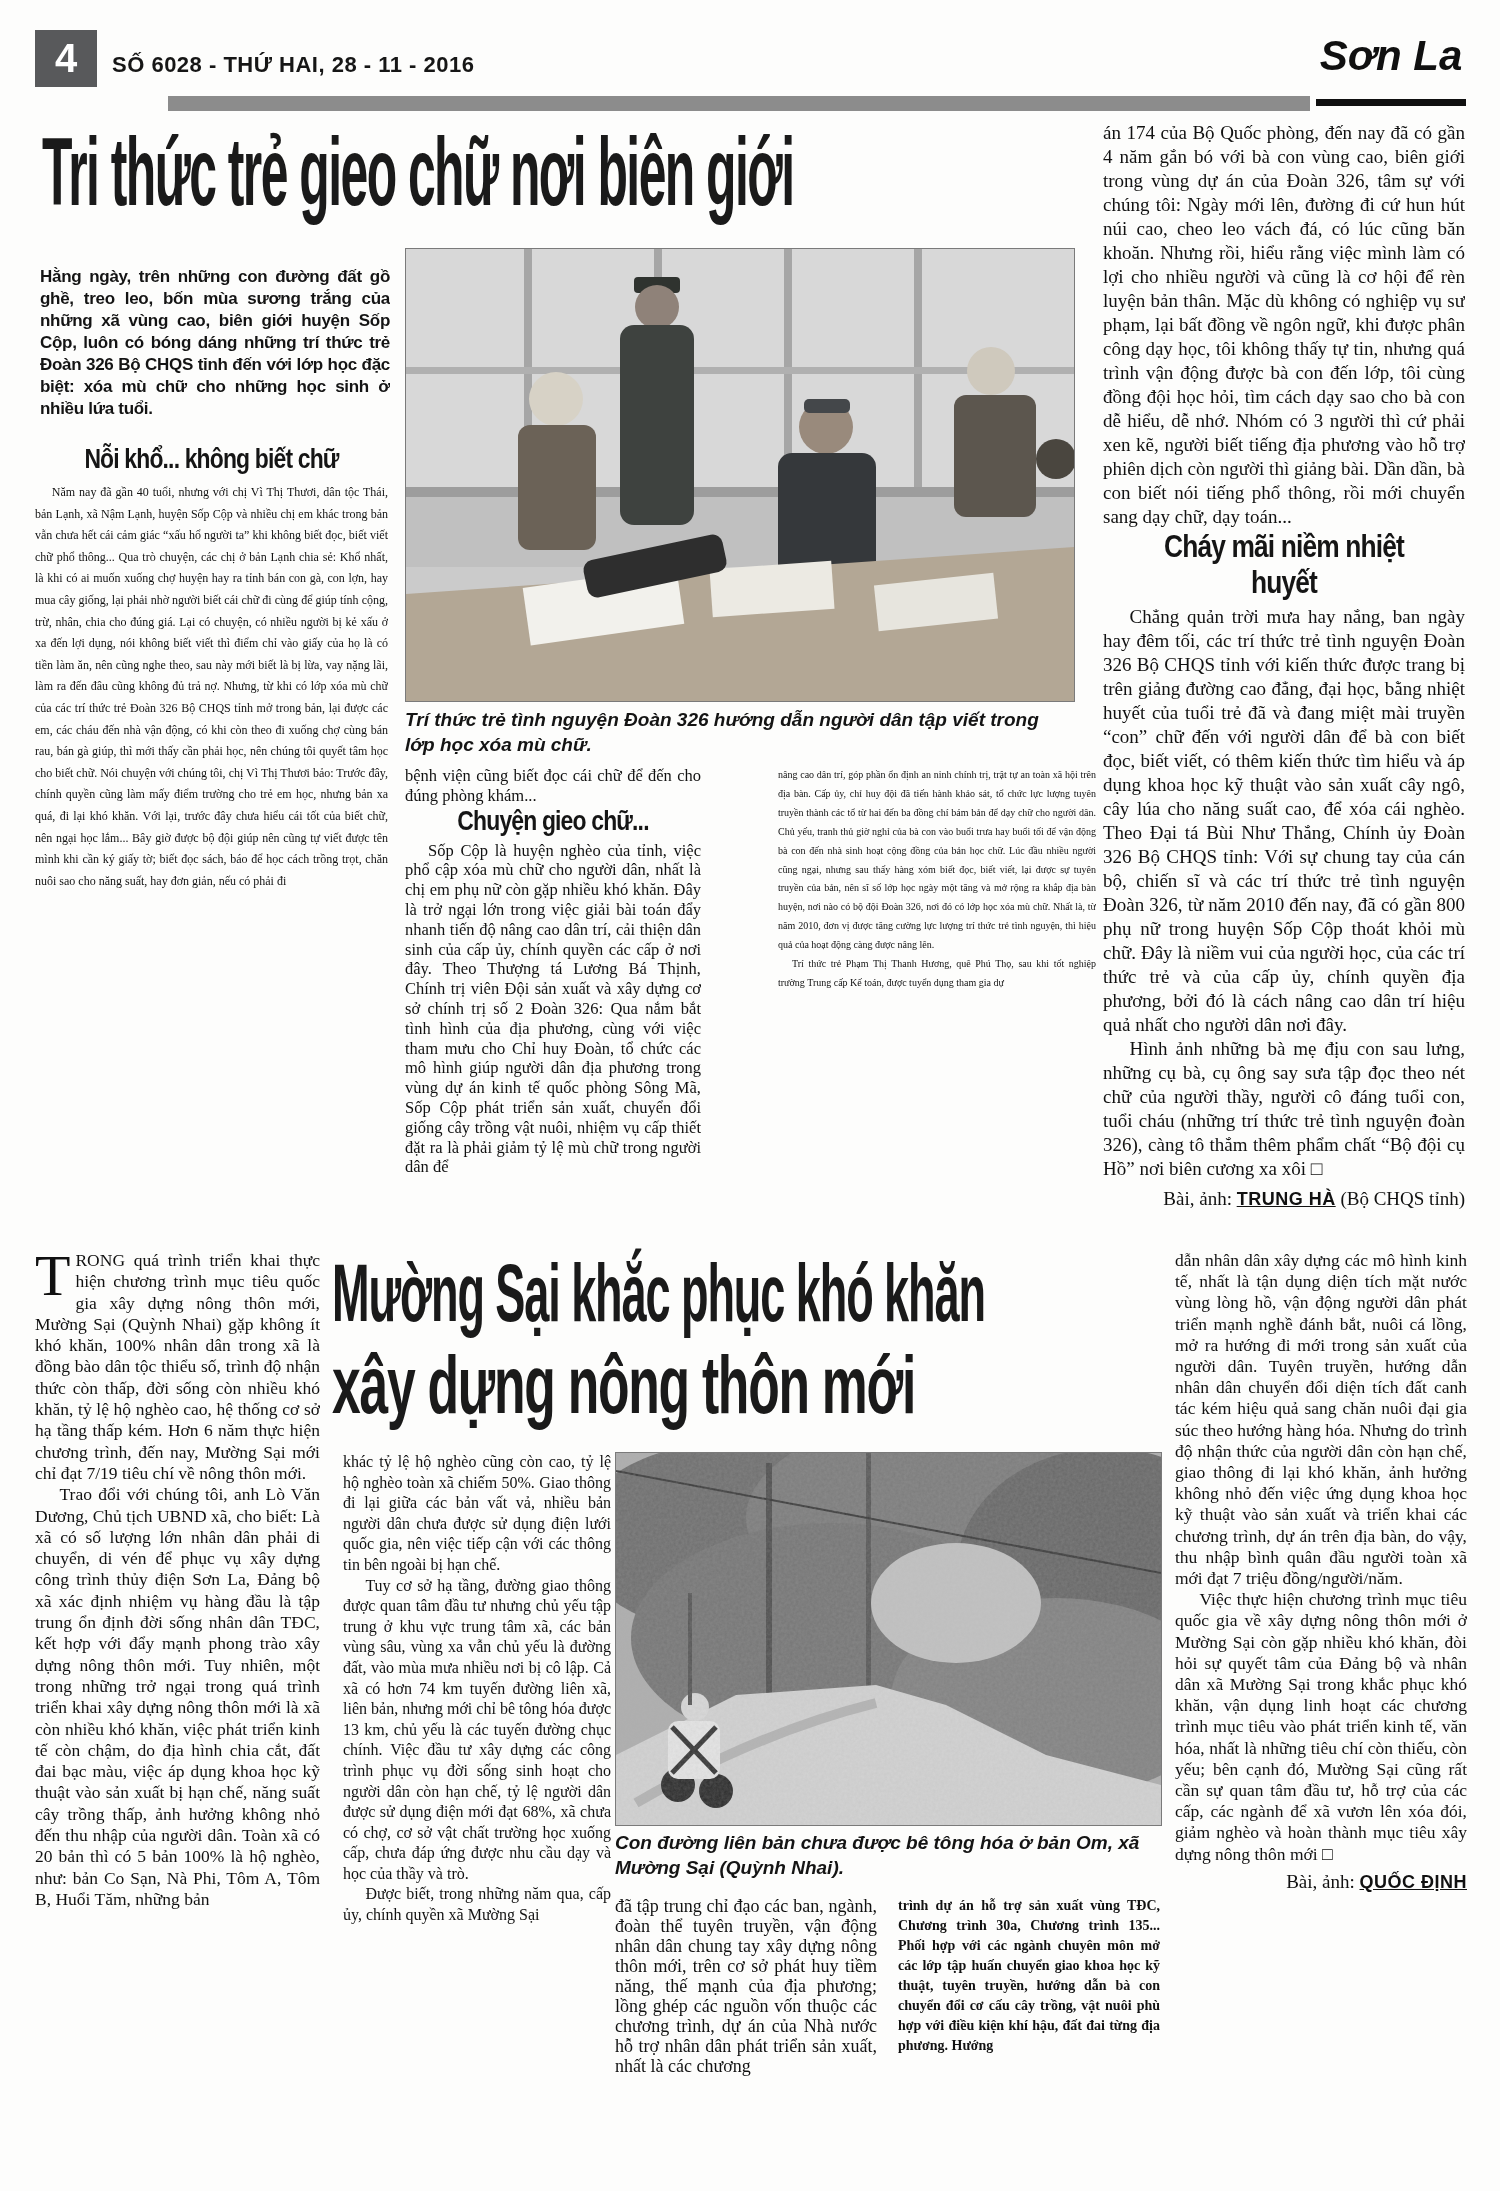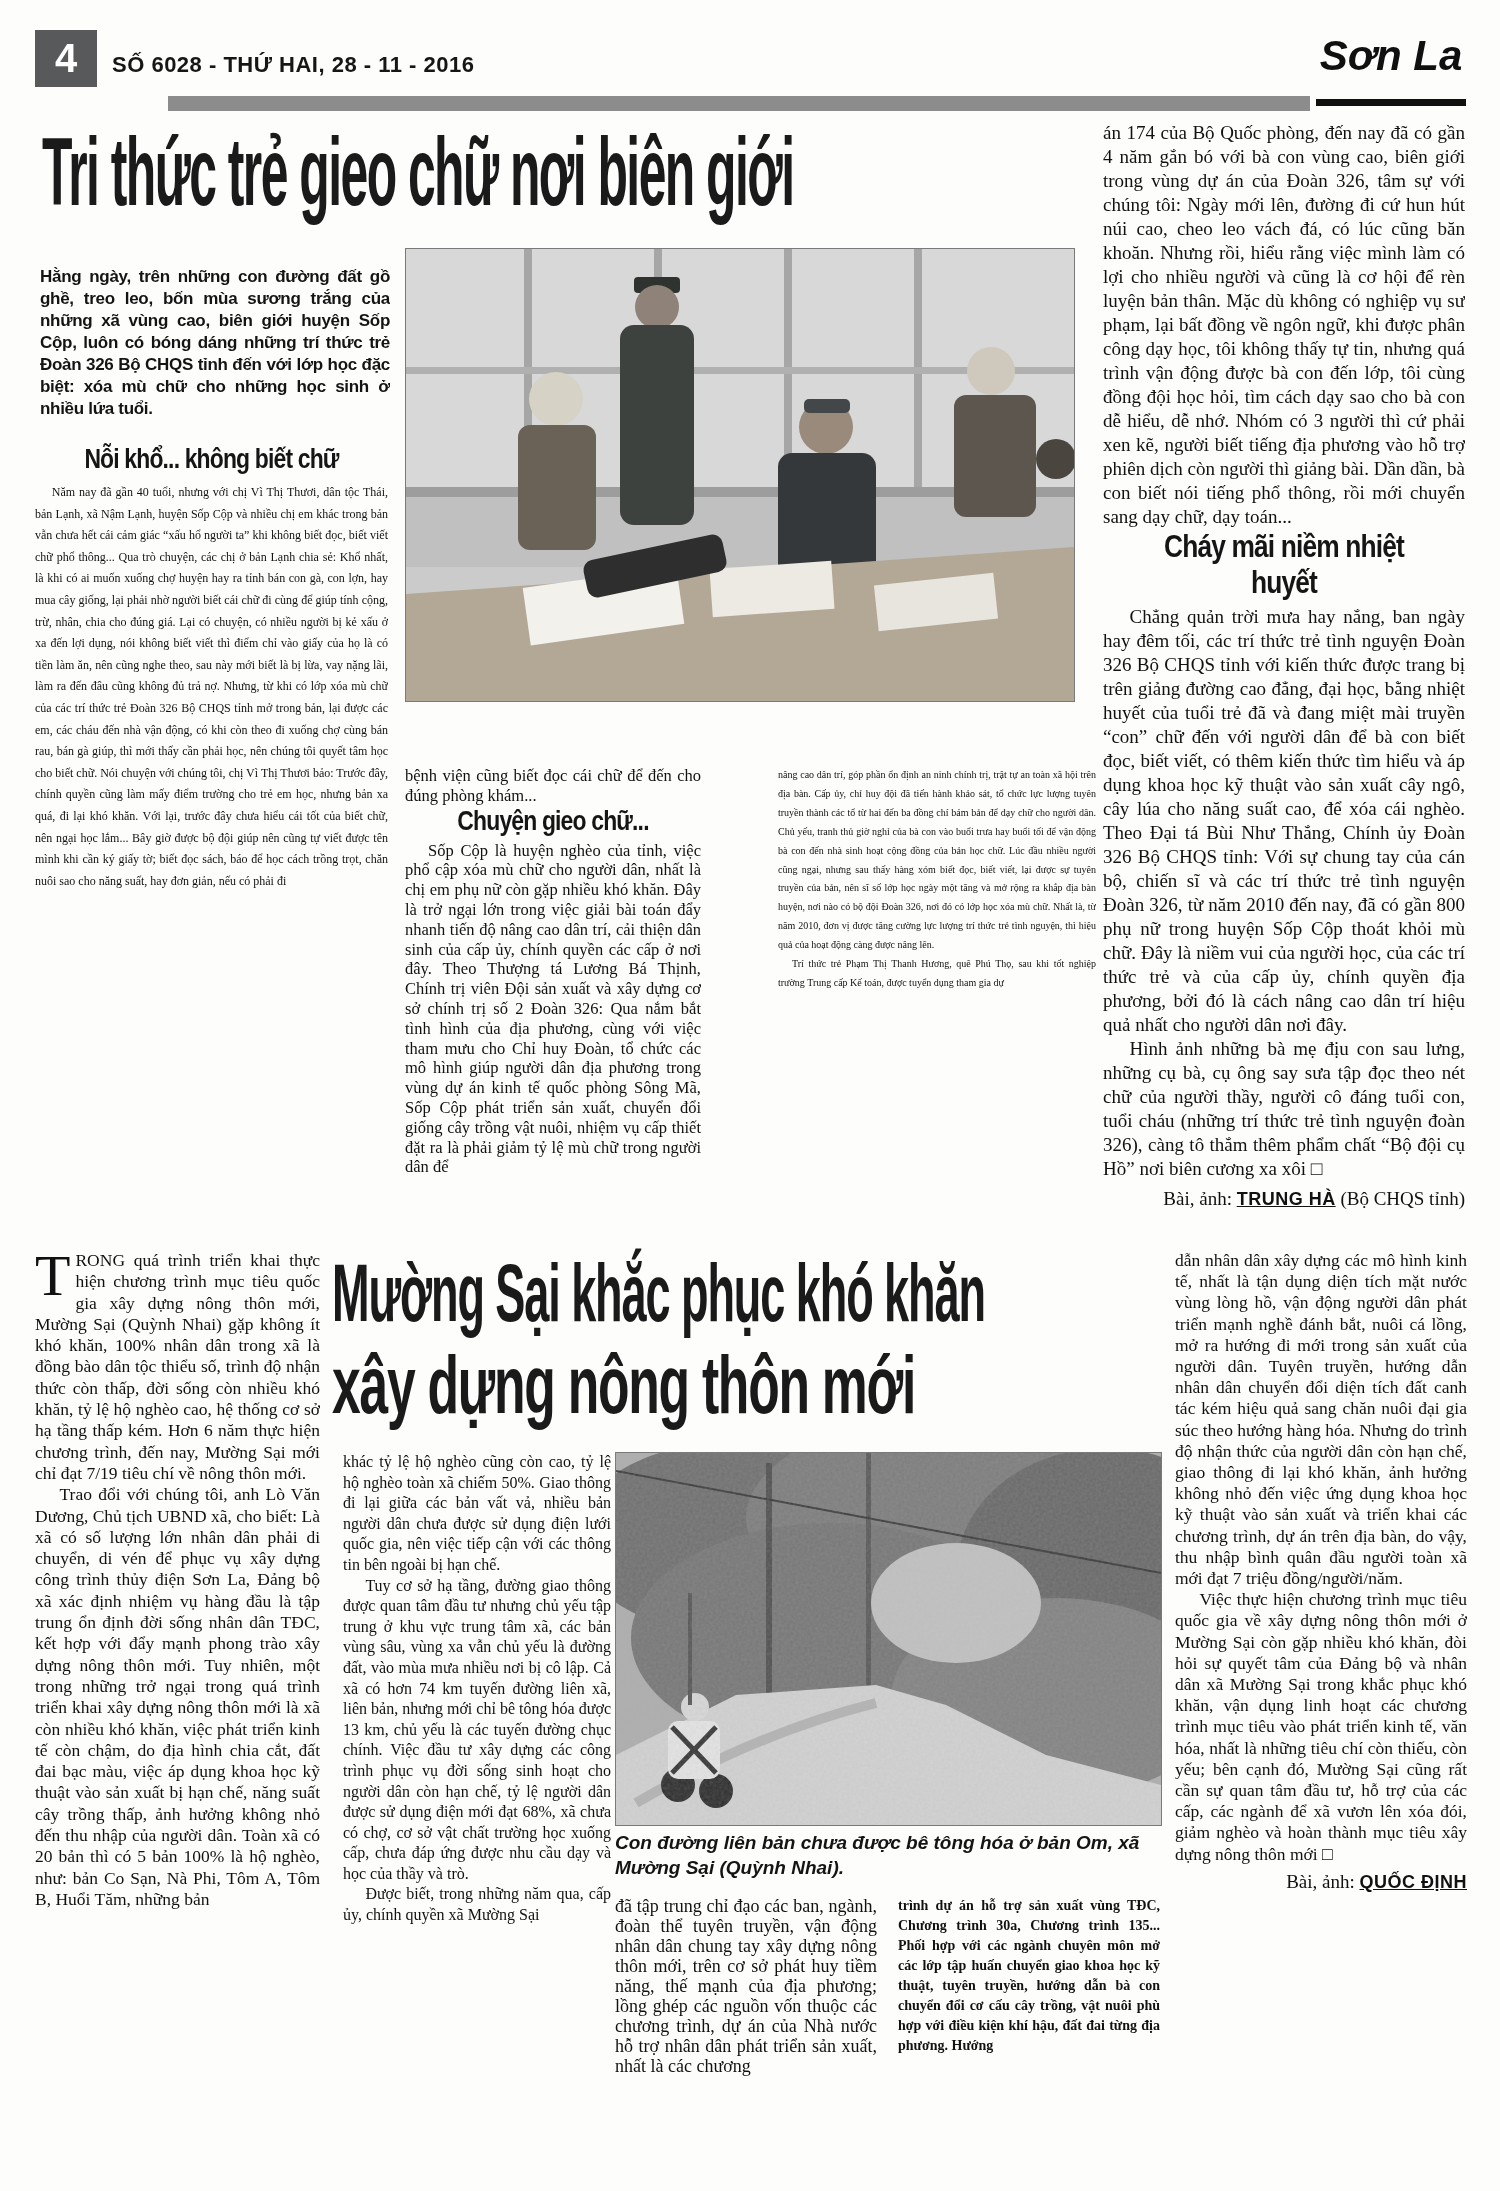--- a/index.html
+++ b/index.html
@@ -101,20 +101,21 @@
       <circle cx="585" cy="122" r="24" fill="#cfc9bd"></circle>
       <rect x="548" y="146" width="82" height="122" rx="12" fill="#5c564e"></rect>
       <circle cx="650" cy="210" r="20" fill="#4a463f"></circle>
       <polygon points="0,345 668,298 668,452 0,452" fill="#b3a795"></polygon>
       <rect x="120" y="328" width="155" height="58" fill="#f2f1ec" transform="rotate(-8 197 357)"></rect>
       <rect x="305" y="316" width="122" height="48" fill="#eceae3" transform="rotate(-4 366 340)"></rect>
       <rect x="178" y="298" width="142" height="38" rx="10" fill="#2e2e2e" transform="rotate(-12 249 317)"></rect>
       <rect x="470" y="330" width="120" height="46" fill="#e7e5de" transform="rotate(-6 530 353)"></rect>
     </svg>
   </div>
+  <div class="abs caption cap1">Trí thức trẻ tình nguyện Đoàn 326 hướng dẫn người dân tập viết trong lớp học xóa mù chữ.</div>
 
   <div class="abs col a1c2">
     <p class="cont">bệnh viện cũng biết đọc cái chữ để đến cho đúng phòng khám...</p>
     <div class="sec-head">
       <span>Chuyện gieo chữ...</span>
     </div>
     <p>Sốp Cộp là huyện nghèo của tỉnh, việc phổ cập xóa mù chữ cho người dân, nhất là chị em phụ nữ còn gặp nhiều khó khăn. Đây là trở ngại lớn trong việc giải bài toán đẩy nhanh tiến độ nâng cao dân trí, cải thiện dân sinh của cấp ủy, chính quyền các cấp ở nơi đây. Theo Thượng tá Lương Bá Thịnh, Chính trị viên Đội sản xuất và xây dựng cơ sở chính trị số 2 Đoàn 326: Qua nắm bắt tình hình của địa phương, cùng với việc tham mưu cho Chỉ huy Đoàn, tổ chức các mô hình giúp người dân địa phương trong vùng dự án kinh tế quốc phòng Sông Mã, Sốp Cộp phát triển sản xuất, chuyển đổi giống cây trồng vật nuôi, nhiệm vụ cấp thiết đặt ra là phải giảm tỷ lệ mù chữ trong người dân để</p>
   </div>
 
   <div class="abs col a1c3">

